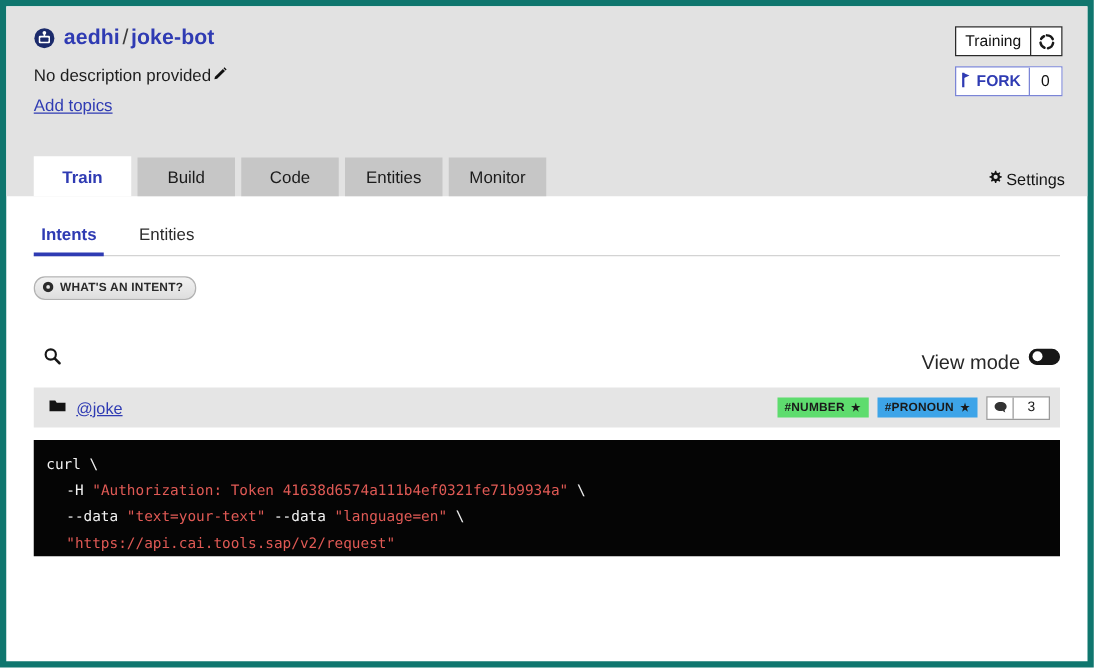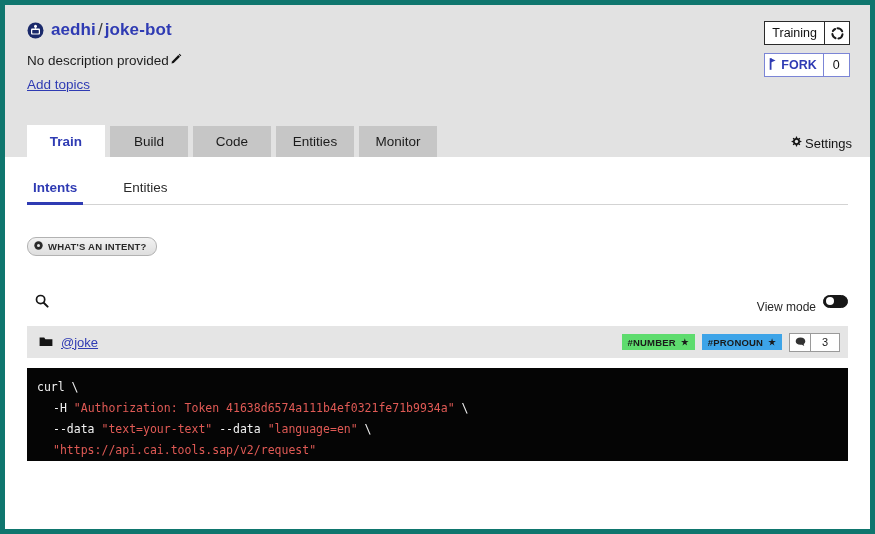--- a/index.html
+++ b/index.html
@@ -185,26 +185,26 @@
   }
 
   
   .body {
     padding: 0 22px;
     position: relative;
   }
   .subtabs {
     display: flex;
     align-items: center;
-    gap: 34px;
+    gap: 22px;
     border-bottom: 1px solid #d3d3d3;
     height: 48px;
     padding-top: 22px;
     box-sizing: border-box;
-    margin-bottom: 16px;
+    margin-bottom: 0;
   }
   .subtab {
     font-size: 13.5px;
     color: #2b2b2b;
     padding: 0 6px 9px 6px;
     cursor: pointer;
     position: relative;
   }
   .subtab.active {
     color: #2f3bb3;
@@ -294,21 +294,21 @@
     align-items: center;
     height: 26px;
   }
   .filter-search-icon { margin-left: 8px; display: flex; align-items: center; cursor: pointer; }
   .viewmode {
     margin-left: auto;
     display: flex;
     align-items: center;
     gap: 7px;
   }
-  .viewmode-label { font-size: 12px; color: #272727; white-space: nowrap; margin-top: 12px; }
+  .viewmode-label { font-size: 16px; color: #272727; white-space: nowrap; margin-top: 12px; }
   .toggle {
     width: 25px;
     height: 13px;
     border-radius: 7px;
     background: #171717;
     position: relative;
     cursor: pointer;
     border: 1px solid #171717;
     box-sizing: border-box;
   }

